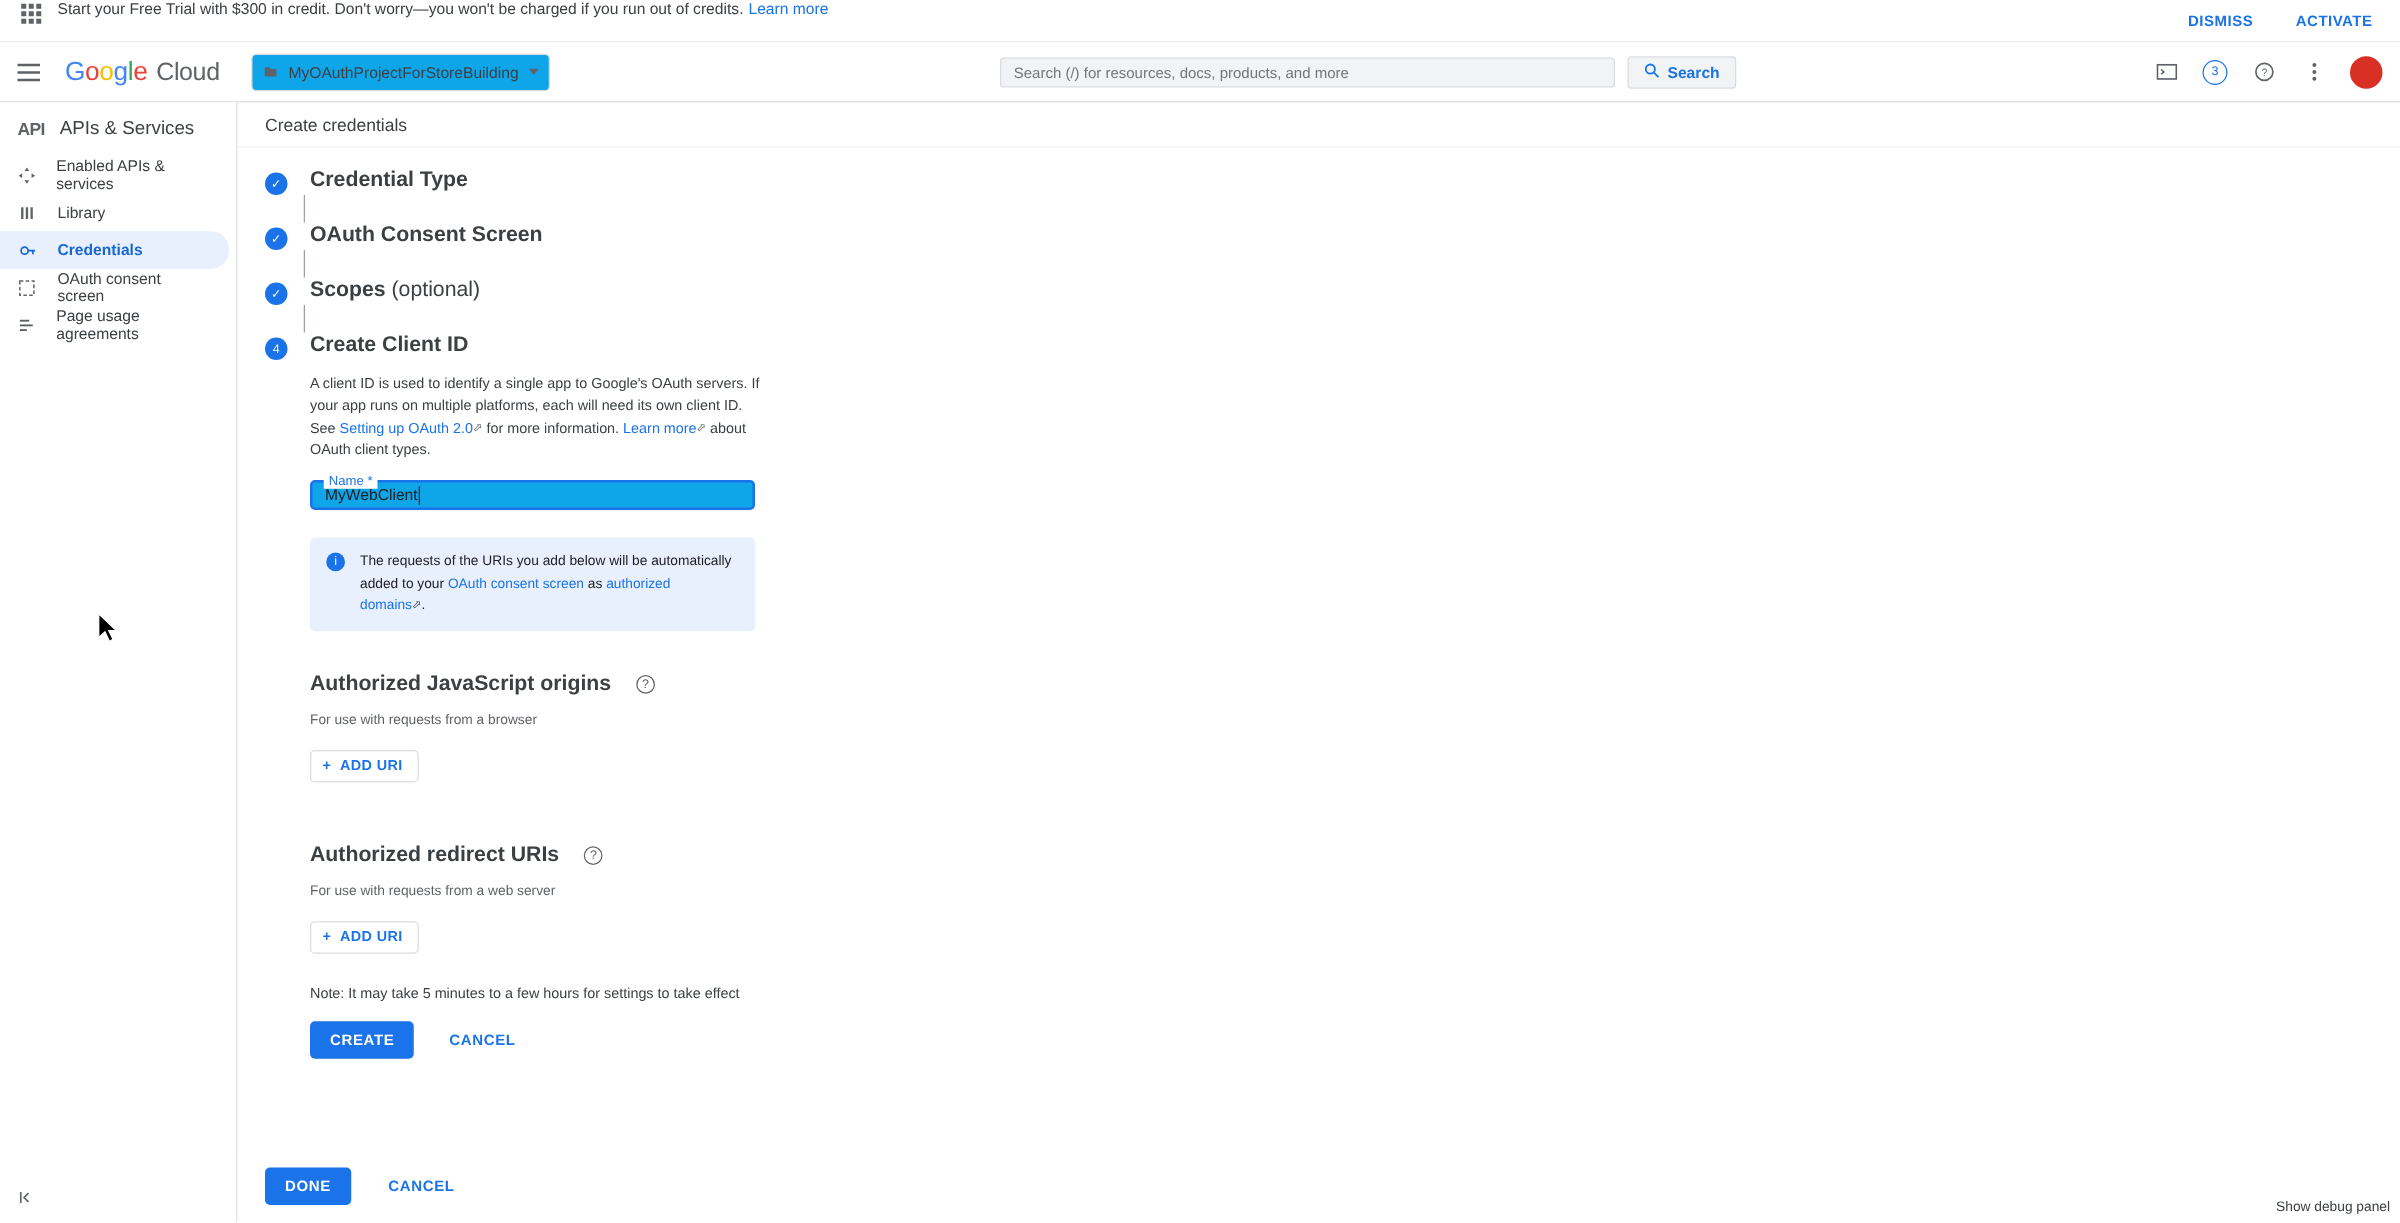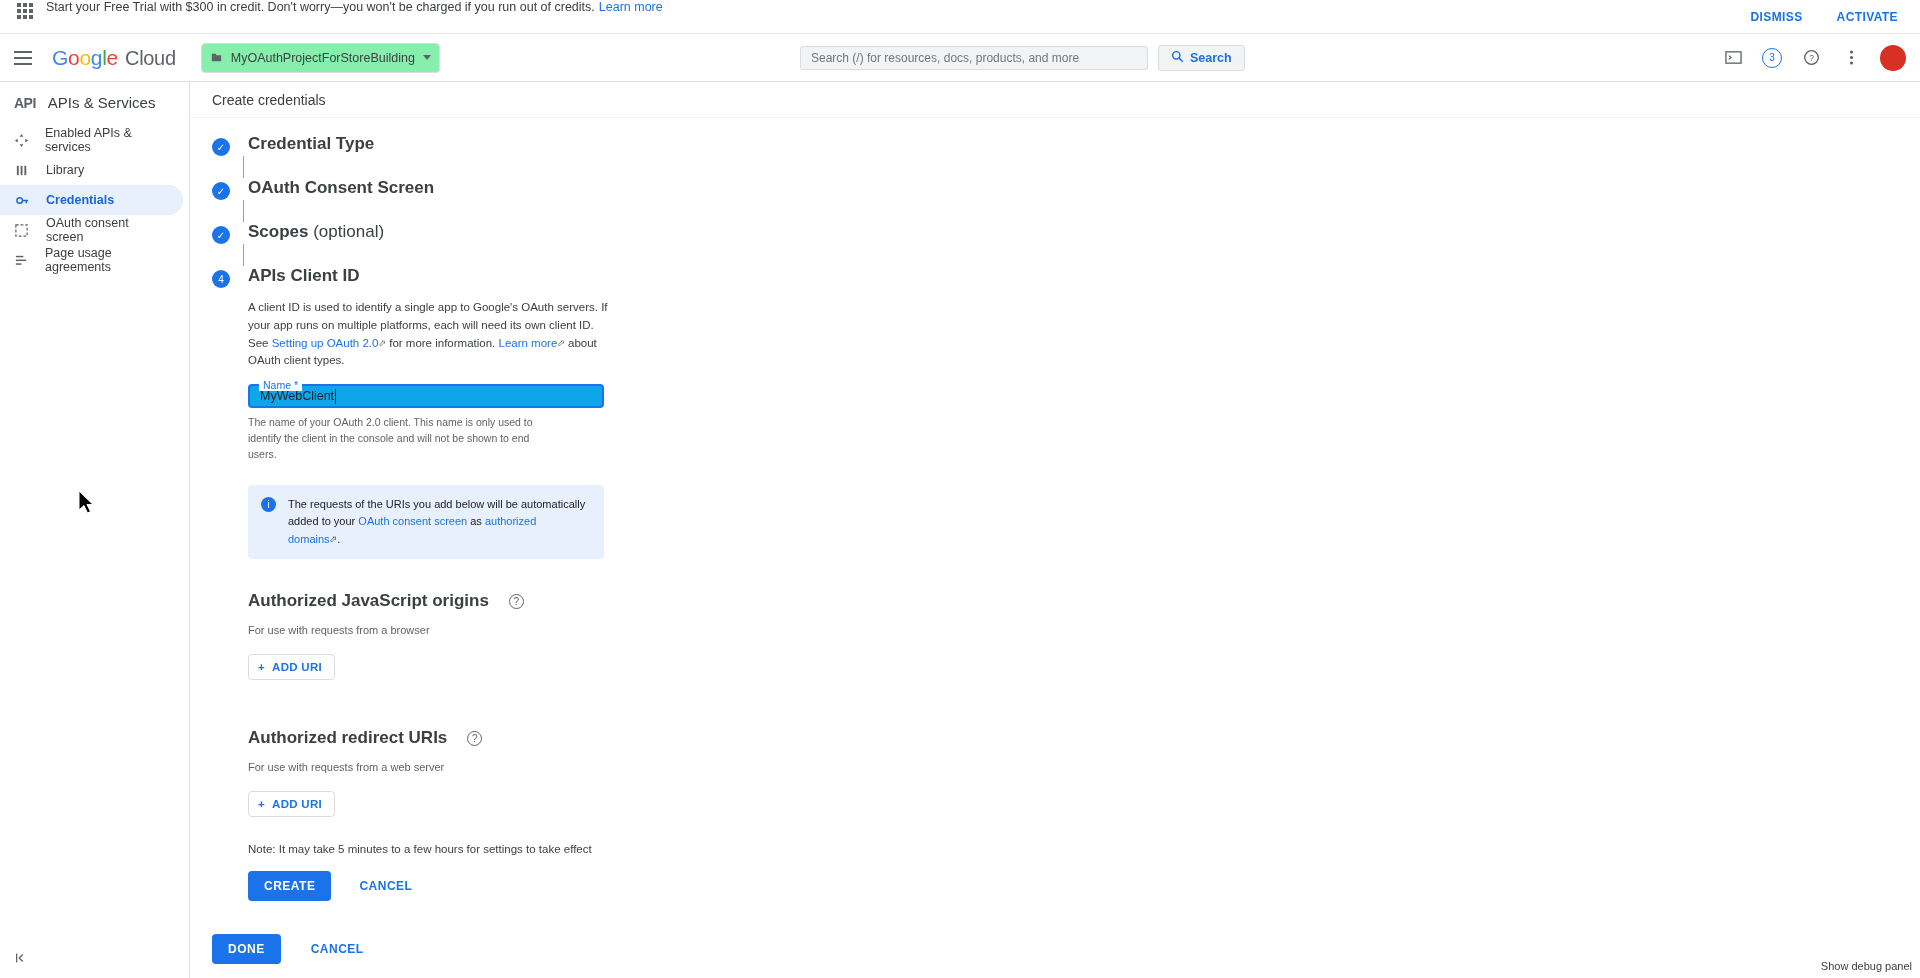--- a/index.html
+++ b/index.html
@@ -54,33 +54,33 @@
   .project-picker {
     margin-left: 25px;
     height: 30px;
     border: 1px solid #dadce0;
     border-radius: 4px;
     display: flex; align-items: center;
     padding: 0 8px;
     font-size: 12.5px;
     color: #3c4043;
     cursor: pointer;
-    background: #86efac;
+    background: #0ea5e9;
     gap: 8px;
   }
   .project-picker .pp-icon { color:#5f6368; font-size: 13px; display:flex; }
   .caret { width:0; height:0; border-left:4px solid transparent; border-right:4px solid transparent; border-top:5px solid #5f6368; }
 
   .search-wrap {
     position: absolute;
     left: 800px;
     display: flex; align-items: center;
   }
   .search-box {
-    width: 348px; height: 24px;
+    width: 492px; height: 24px;
     border: 1px solid #dadce0;
     border-radius: 3px;
     background: #f1f3f4;
     padding: 0 10px;
     font-size: 12px;
     color: #5f6368;
     font-family: inherit;
   }
   .search-btn {
     margin-left: 10px;
@@ -439,36 +439,35 @@
       <div class="step step-row">
         <div class="step-marker">✓</div>
         <div class="step-title">
           <span>Scopes</span><span class="opt"> (optional)</span>
         </div>
       </div>
       <div class="connector"></div>
 
       <div class="step step-row">
         <div class="step-marker">4</div>
-        <div class="step-title">APIs Client ID</div>
+        <div class="step-title">Create Client ID</div>
       </div>
 
       <div class="indent">
         <div class="desc">
           <span>A client ID is used to identify a single app to Google's OAuth servers. If your app runs on multiple platforms, each will need its own client ID. See </span><a href="#" class="lnk">Setting up OAuth 2.0</a><span class="ext">⬀</span><span> for more information. </span><a href="#" class="lnk">Learn more</a><span class="ext">⬀</span><span> about OAuth client types.</span>
         </div>
 
 
         <div class="field">
           <div class="text-input">
             <span class="float-label">Name *</span>
             <span>MyWebClient</span>
             <span class="caret-bar"></span>
           </div>
-          <div class="helper">The name of your OAuth 2.0 client. This name is only used to identify the client in the console and will not be shown to end users.</div>
         </div>
 
         <div class="info-box">
           <div class="info-ico">i</div>
           <div class="info-text">
             <span>The requests of the URIs you add below will be automatically added to your </span><a href="#" class="lnk">OAuth consent screen</a><span> as </span><a href="#" class="lnk">authorized domains</a><span class="ext">⬀</span><span>.</span>
           </div>
         </div>
 
         <div style="margin-top:32px">

